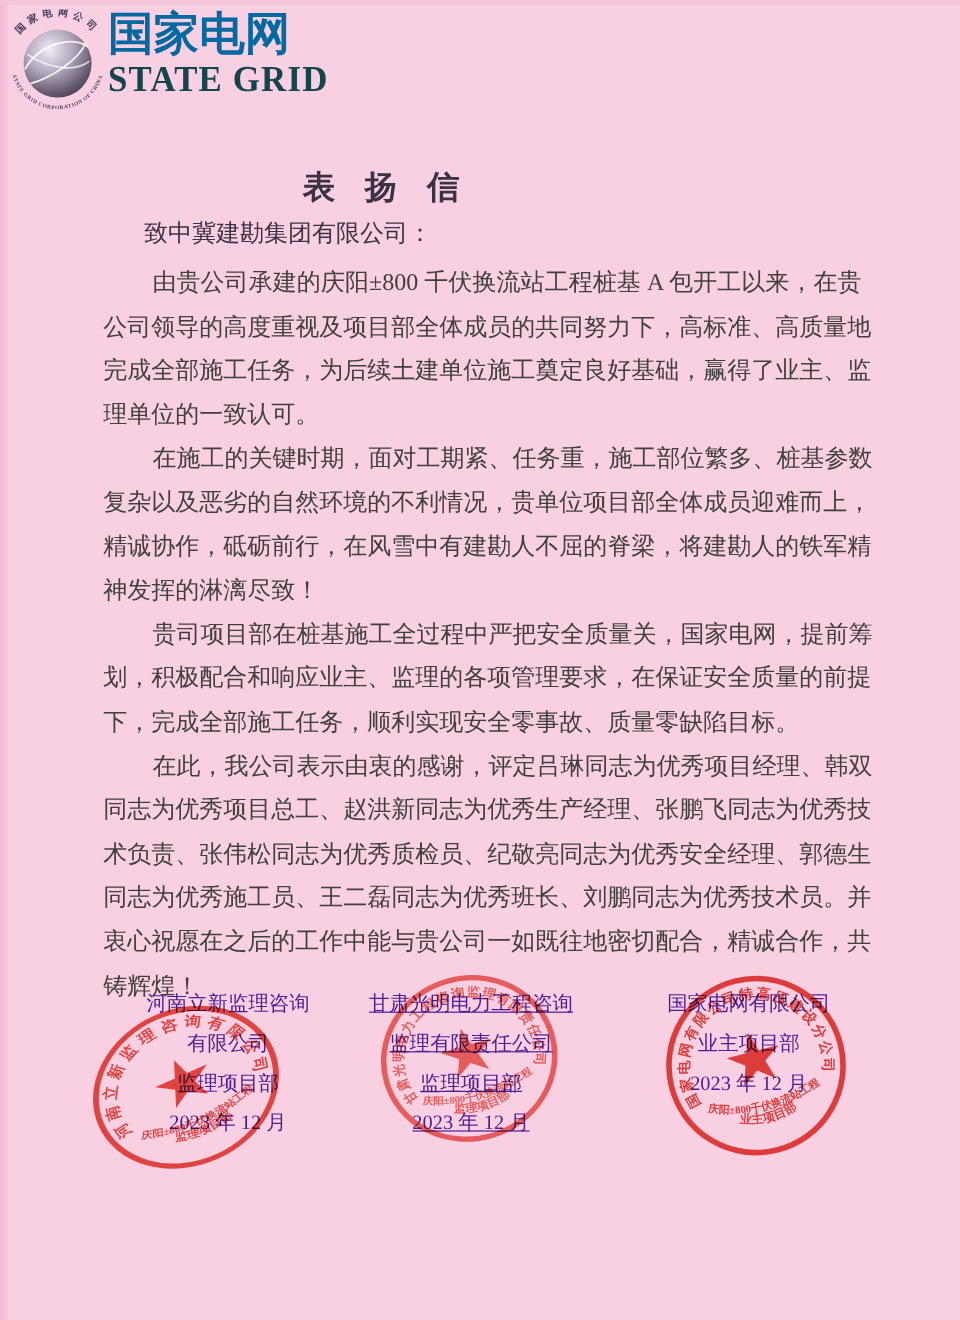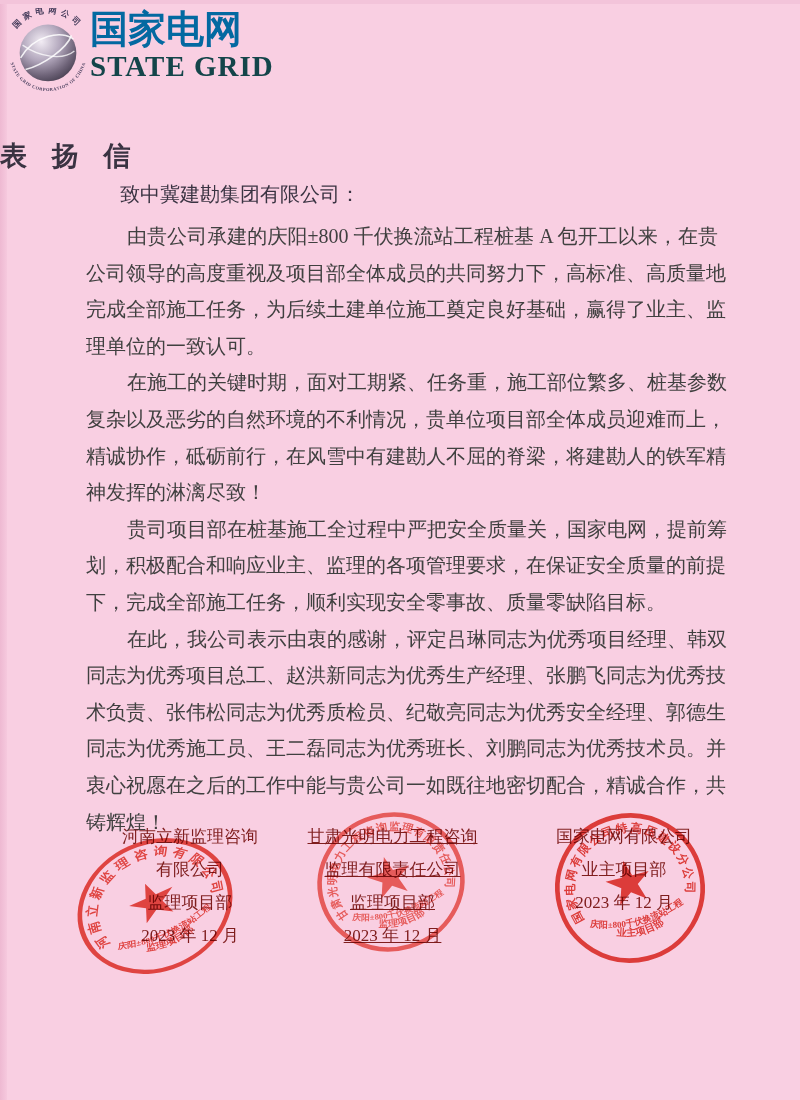--- a/index.html
+++ b/index.html
@@ -14,31 +14,31 @@
   .edge-top{position:absolute;left:0;top:0;width:800px;height:4px;background:#f3c4da;}
 
   
   .emblem{position:absolute;left:4px;top:8px;width:88px;height:88px;}
   .wm-cn{position:absolute;left:90px;top:10px;font-family:"Liberation Sans","DejaVu Sans",sans-serif;
     font-weight:bold;font-size:38px;letter-spacing:0px;line-height:1;}
   .wm-en{position:absolute;left:90px;top:52px;font-family:"Liberation Serif","DejaVu Serif",serif;
     font-weight:bold;font-size:29px;letter-spacing:1px;line-height:1;transform:scaleY(1.05);}
 
   
-  .title{position:absolute;left:0;top:138px;width:644px;
+  .title{position:absolute;left:0;top:138px;width:644px;text-align:center;
     font-size:27px;font-weight:bold;letter-spacing:9px;color:#3a3342;}
   .salutation{position:absolute;left:86px;top:181px;font-size:20px;color:#3a3342;margin-left:34px;}
   .body-block{position:absolute;left:86px;top:218px;width:632px;color:#404040;}
   .ln{font-size:20px;height:36.6px;line-height:36.6px;
     text-align:justify;text-align-last:justify;white-space:nowrap;}
   .ln.indent{padding-left:41px;}
   .ln.end{text-align-last:left;}
 
   
-  .sig{position:absolute;top:820px;text-align:center;color:#7f1d1d;
+  .sig{position:absolute;top:820px;text-align:center;color:#4c1d95;
     font-size:17px;line-height:33px;}
   .sig-1{left:94px;width:192px;}
   .sig-2{left:300px;width:185px;text-decoration:underline;}
   .sig-3{left:534px;width:180px;}
 
   
   .stamp{position:absolute;mix-blend-mode:multiply;}
   .stamp svg{width:100%;height:100%;overflow:visible;}
   .stamp-a{left:72px;top:838px;width:166px;height:136px;transform:rotate(-24deg);opacity:.88;}
   .stamp-b{left:314px;top:810px;width:154px;height:144px;transform:rotate(-16deg);opacity:.8;}

